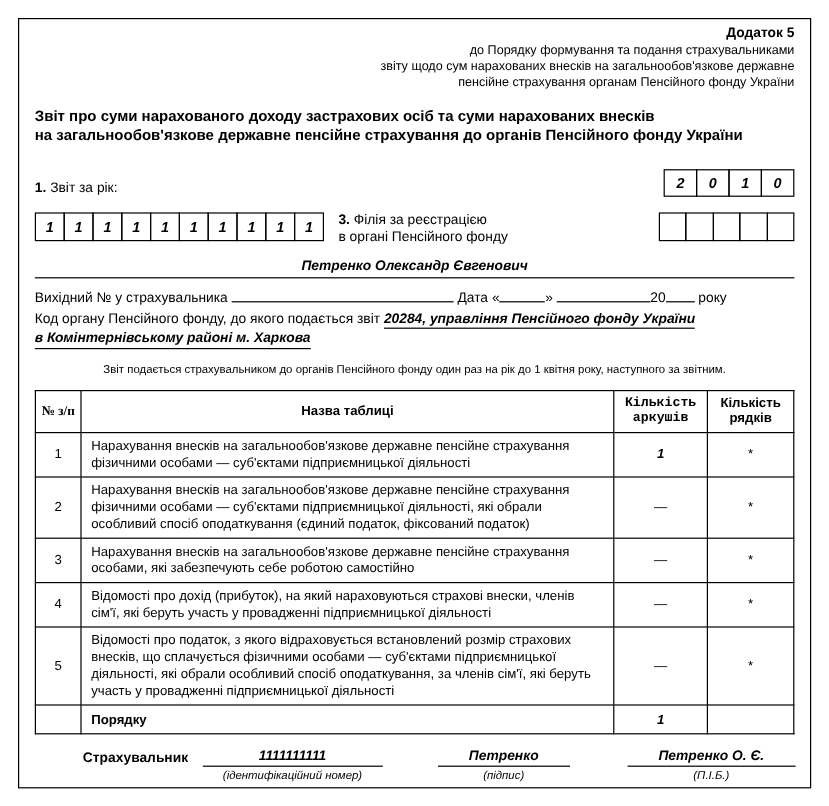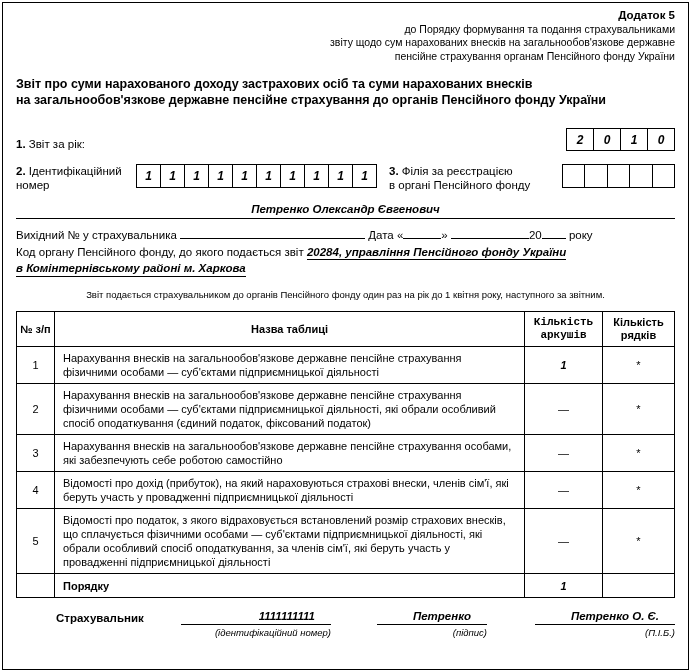--- a/index.html
+++ b/index.html
@@ -3,21 +3,21 @@
 <meta charset="utf-8">
 <style>
   * { box-sizing: border-box; }
   html, body { margin: 0; padding: 0; background: #fff; }
   body {
     font-family: "Liberation Sans", sans-serif;
     color: #000;
     width: 691px;
     height: 672px;
   }
-  .page { position: relative; width: 691px; height: 672px; padding: 2px; }
+  .page { position: relative; width: 691px; height: 672px; padding: 15px; }
   .frame {
     width: 100%; height: 100%;
     border: 1px solid #000;
     padding: 6px 13px 4px 13px;
     overflow: hidden;
   }
 
   
   .appendix-block { text-align: right; font-size: 10.5px; line-height: 13.5px; }
   .appendix-title { font-weight: bold; font-size: 11.5px; }
@@ -70,33 +70,33 @@
   .table-title { text-align: center; font-weight: bold; font-size: 12px; margin-top: 13px; }
 
   table.tables-list {
     width: 100%; border-collapse: collapse; margin-top: 11px;
     font-size: 11px;
   }
   .tables-list th, .tables-list td { border: 1px solid #000; }
   .tables-list th {
     font-weight: bold; text-align: center; padding: 4px 2px; line-height: 13px;
   }
-  .col-num { width: 38px; }
+  .col-num { width: 38px; font-family: Liberation Serif, serif; }
   .col-sheets { width: 78px; font-family: Liberation Mono, monospace; }
   .col-lines { width: 72px; }
   td.num-cell { text-align: center; }
   td.name-cell { padding: 4px 8px; line-height: 14px; text-align: left; }
   td.center-cell { text-align: center; }
   .val-bi { font-weight: bold; font-style: italic; }
   tr.total-row td { height: 24px; }
   tr.total-row .name-cell { font-weight: bold; }
 
   .footer-row { display: flex; align-items: flex-start; margin-top: 12px; font-size: 11.5px; }
   .insurer-label { font-weight: bold; width: 162px; padding-top: 2px; margin-left: 40px; }
-  .sig-block { text-align: right; }
+  .sig-block { text-align: center; }
   .sig-value {
     border-bottom: 1px solid #000;
     font-weight: bold; font-style: italic;
     padding: 0 16px 2px 16px; white-space: nowrap;
   }
   .sig-caption { font-style: italic; font-size: 9.5px; margin-top: 2px; }
   .sig-1 { margin-left: 12px; min-width: 150px; }
   .sig-2 { margin-left: 46px; min-width: 110px; }
   .sig-3 { margin-left: 48px; min-width: 140px; }
 </style>
@@ -125,24 +125,20 @@
       </div>
       <div class="cells">
         <div class="cell">2</div>
         <div class="cell">0</div>
         <div class="cell">1</div>
         <div class="cell">0</div>
       </div>
     </div>
 
     <div class="row-id">
-      <div class="id-label field-text">
-        <span class="label-num">2.</span>
-        <span>Ідентифікаційний номер</span>
-      </div>
       <div class="cells id-cells">
         <div class="cell">1</div>
         <div class="cell">1</div>
         <div class="cell">1</div>
         <div class="cell">1</div>
         <div class="cell">1</div>
         <div class="cell">1</div>
         <div class="cell">1</div>
         <div class="cell">1</div>
         <div class="cell">1</div>

